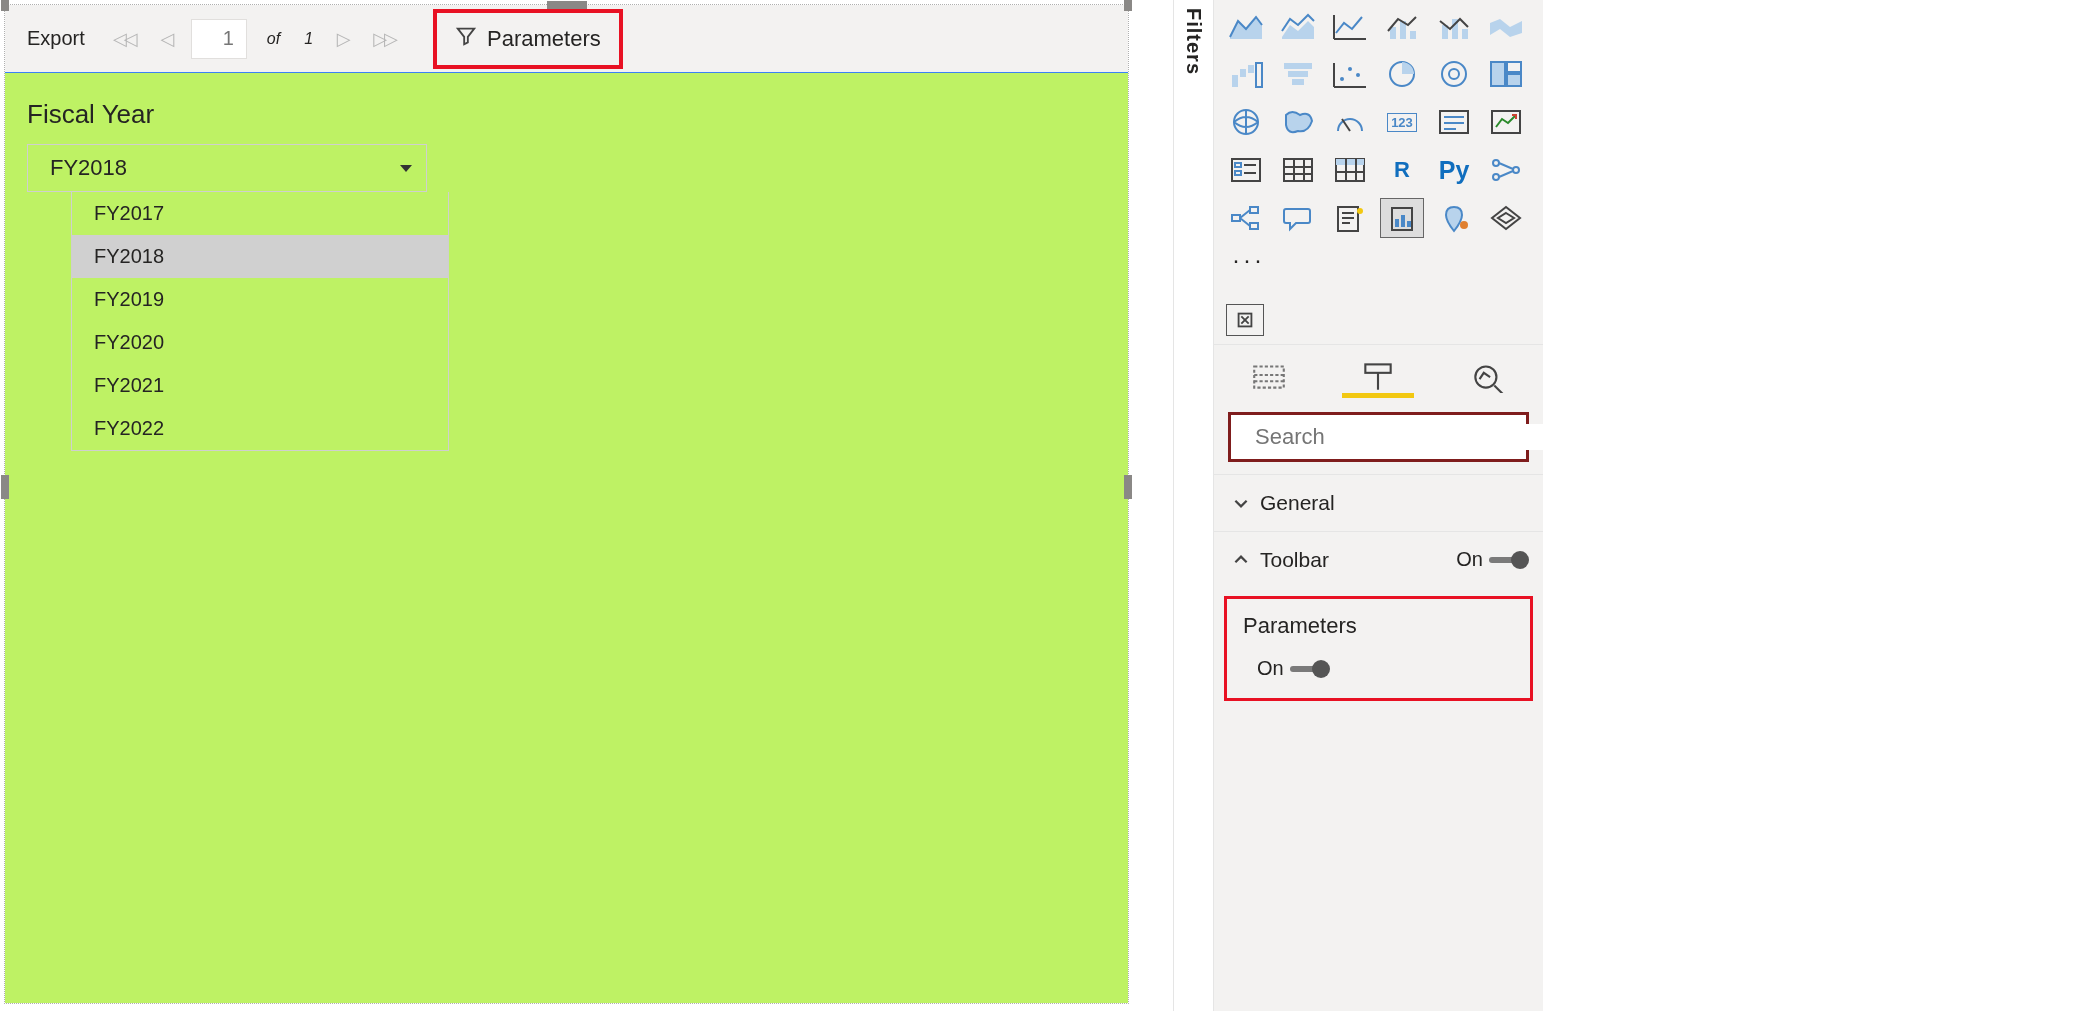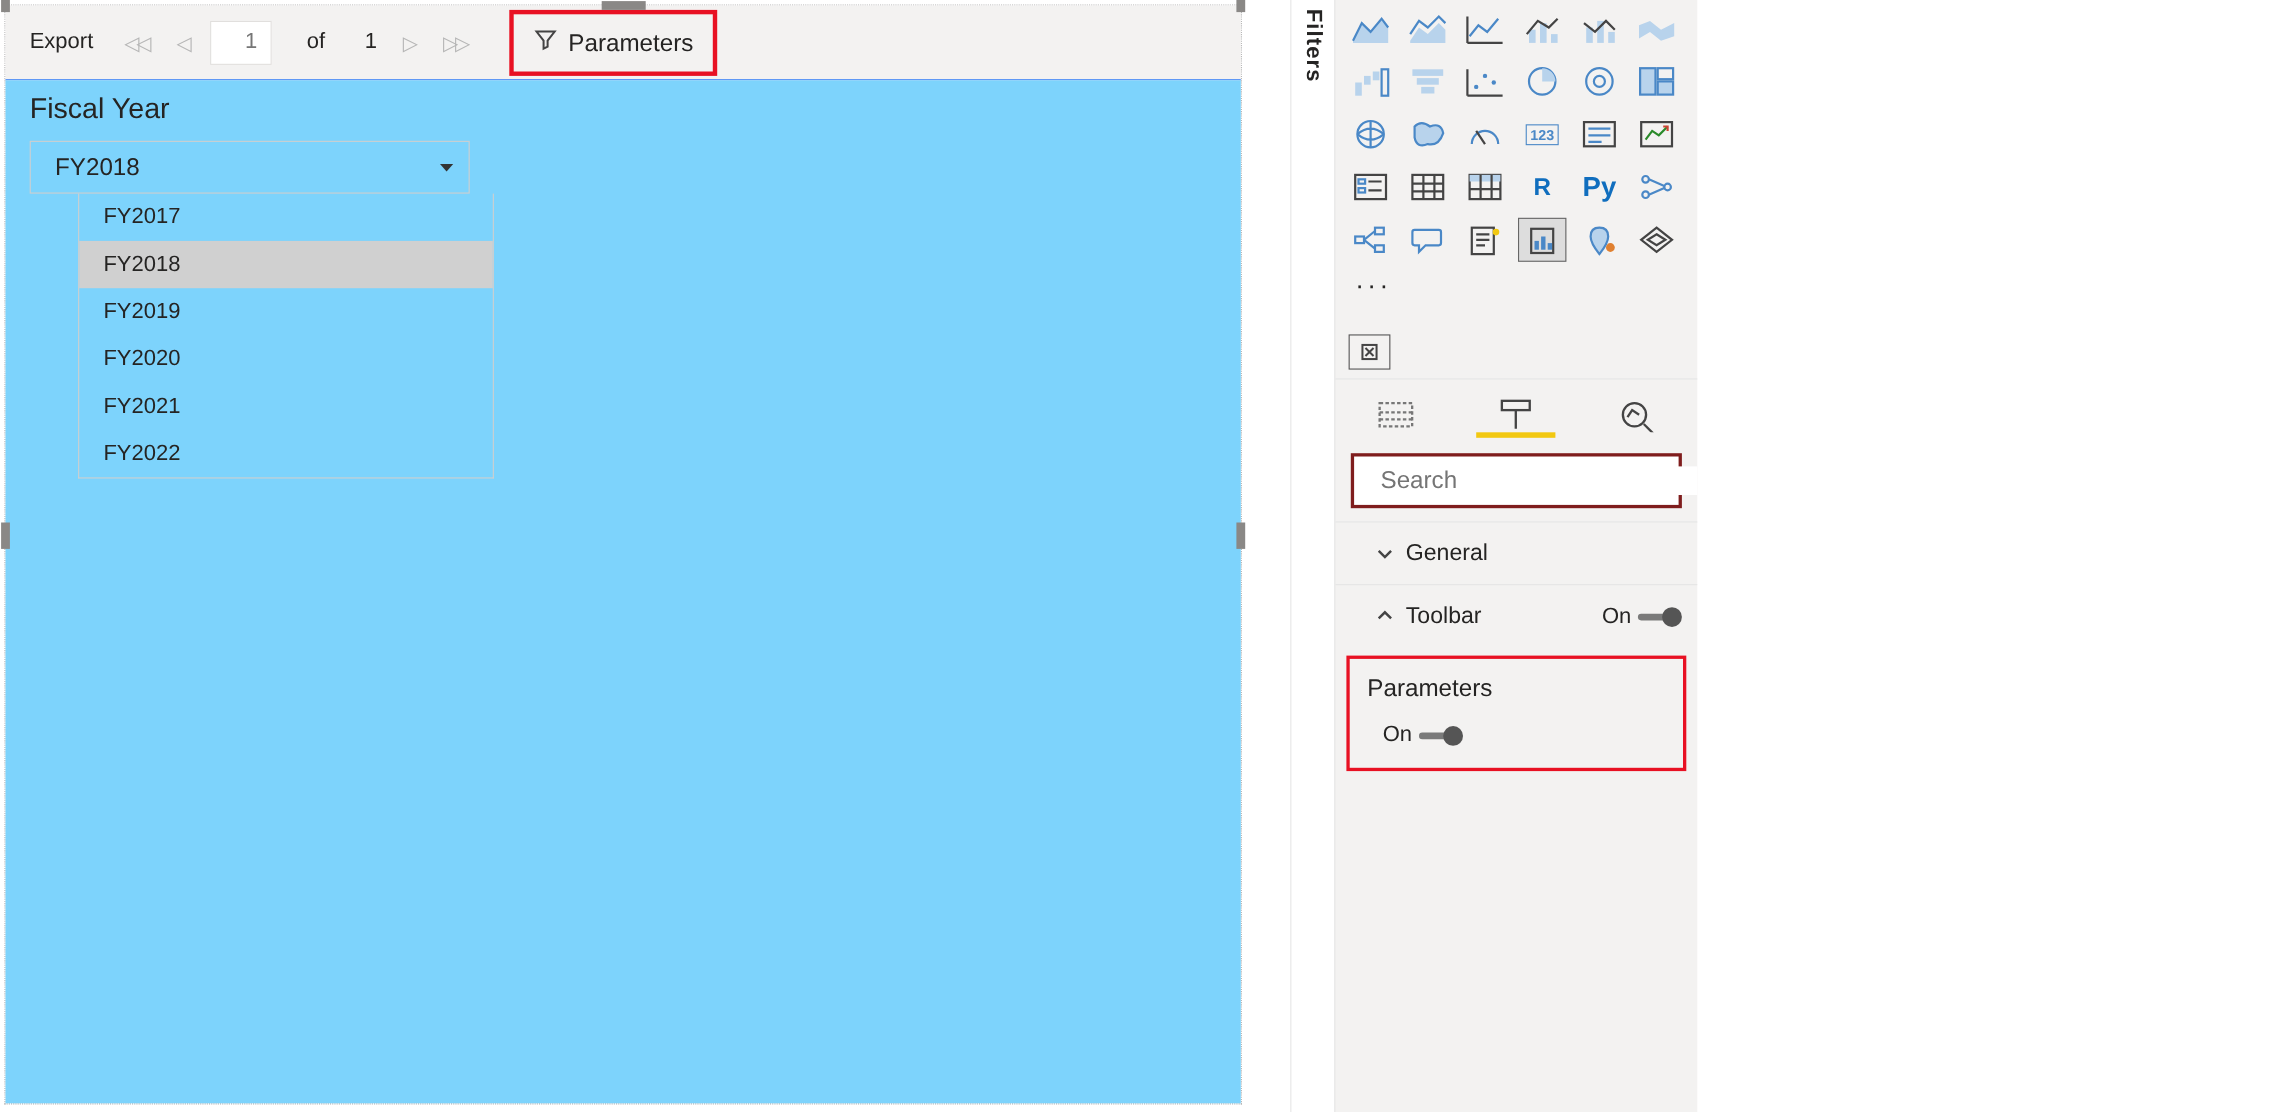--- a/index.html
+++ b/index.html
@@ -45,34 +45,34 @@
     padding: 0 14px;
     gap: 8px;
     font-size: 20px;
   }
   .export-btn { display:flex; align-items:center; gap:6px; cursor:pointer; padding:6px 8px;}
   .toolbar-nav-icon { color:#b6b6b6; width:34px; text-align:center; font-size:18px; letter-spacing:-3px; cursor:pointer;}
   .page-box {
     width:56px; height:40px; border:1px solid #e1dfdd; background:#fff;
     text-align:right; padding:6px 12px; font-size:20px; color:#767676;
   }
-  .page-of { font-size:20px; margin:0 4px 0 24px;}
+  .page-of { font-size:16px; margin:0 4px 0 12px;font-style:italic;}
   .params-btn {
     display:flex; align-items:center; gap:10px;
     border: 4px solid #e81123;
     padding: 12px 18px;
     font-size:22px;
     cursor:pointer;
   }
   .filter-icon svg { width:22px; height:22px;}
   
   .report-body {
-    padding: 10px 22px;
+    padding: 26px 22px;
     height: 930px;
-    background:#7dd3fc;
+    background:#bef264;
   }
   .param-label { font-size:26px; margin-bottom:14px;}
   .dd-wrap { position:relative; width:400px;}
   .dd-value {
     border:1px solid #cfcfcf;
     height:48px; display:flex; align-items:center; justify-content:space-between;
     padding:0 14px 0 22px; font-size:22px; cursor:pointer;
   }
   .dd-caret { width:0;height:0;border-left:6px solid transparent;border-right:6px solid transparent;border-top:7px solid #333;}
   .dd-list { border:1px solid #cfcfcf; border-top:none; width:378px;margin-left:44px;}
@@ -152,25 +152,24 @@
     padding:0 14px;
     font-size:22px;
   }
   .search-box svg { width:22px; height:22px;}
   .search-inp { border:none; outline:none; font-size:22px; flex:1; font-family:inherit;}
   
   .section {
     border-top:1px solid #e5e5e5;
   }
   .section-header{
-    display:flex; align-items:flex-end; justify-content:space-between;
+    display:flex; align-items:flex-start; justify-content:space-between;
     padding:16px 18px;
     font-size:21px;
     cursor:pointer;
-    margin-left:18px;
   }
   .section-header .left { display:flex; align-items:center; gap:10px;}
   .chev { width:18px; }
   .toggle { display:flex; align-items:center; gap:6px; font-size:20px;}
   .toggle-track {
     width:36px; height:6px; background:#7a7a7a; border-radius:3px;
     position:relative;
   }
   .toggle-knob {
     width:18px; height:18px; border-radius:50%; background:#555;

